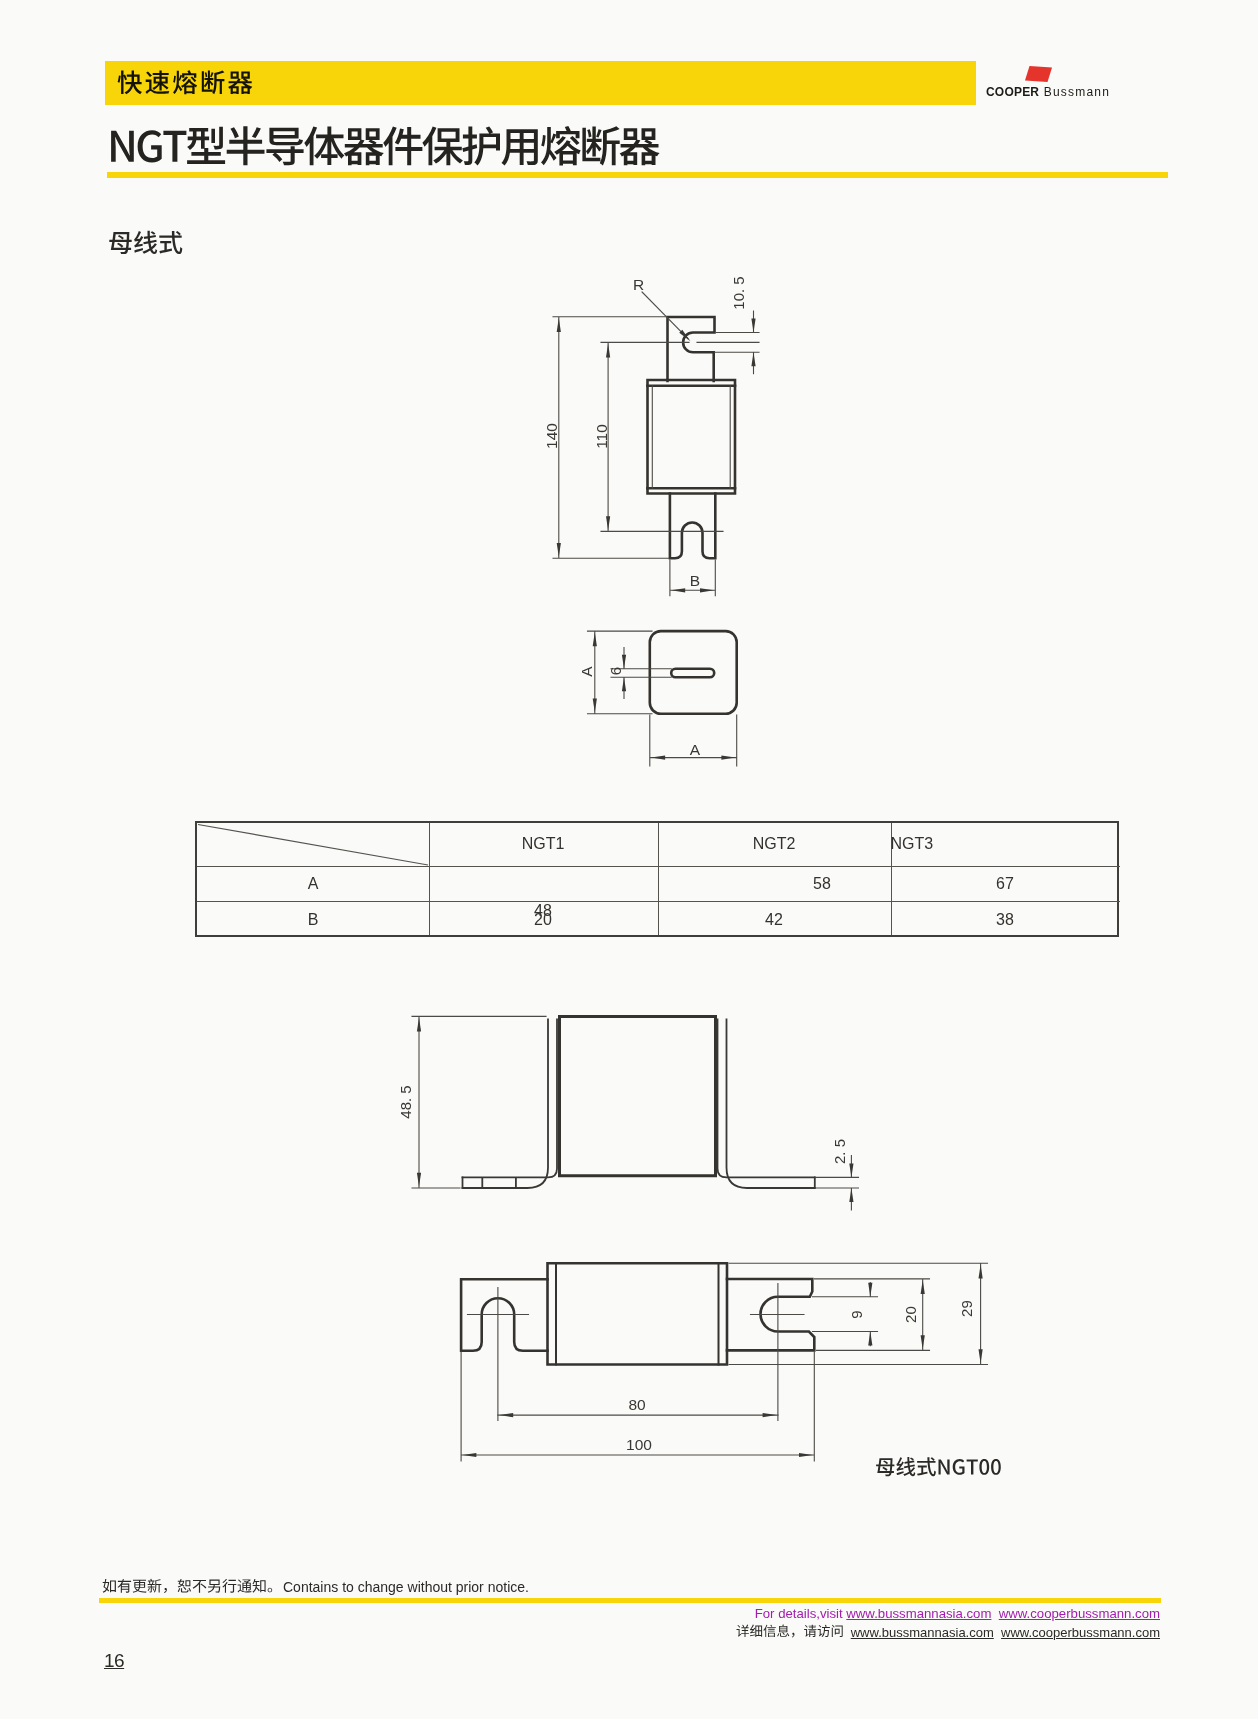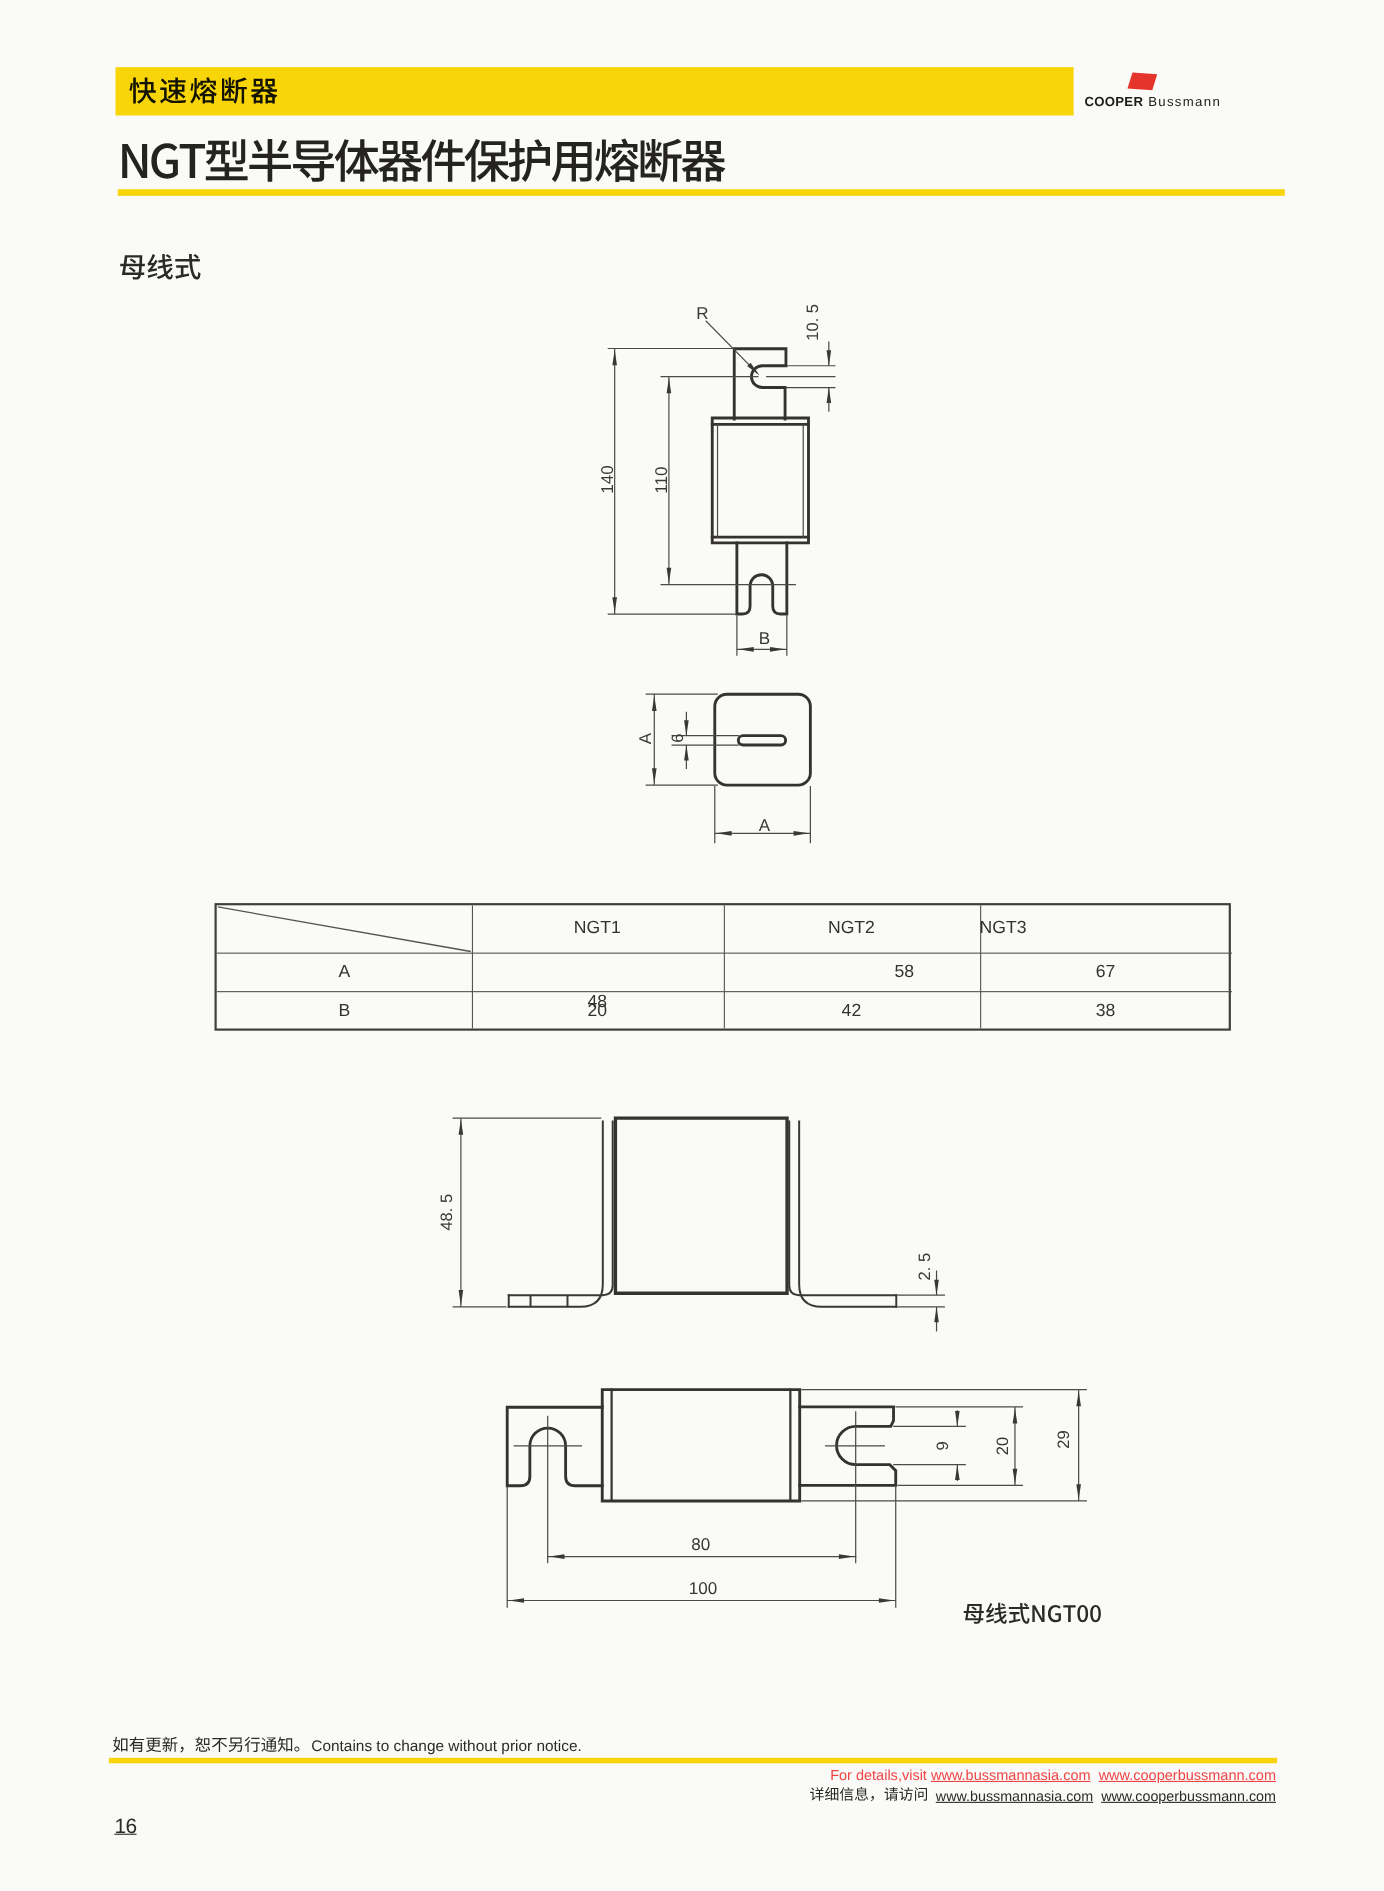--- a/index.html
+++ b/index.html
@@ -224,20 +224,20 @@
   <div class="abs" style="left:693.5px;top:88px;width:229px;text-align:center;">38</div>
 </div>
 
 <svg class="abs" style="left:0;top:1560px;" width="400" height="50" viewBox="0 1560 400 50">
     <path fill="#2b2a27" d="M108 1583C107.8 1585.1 107.3 1586.8 106.6 1588.2C106 1587.7 105.3 1587.2 104.7 1586.7C105 1585.6 105.3 1584.3 105.6 1583ZM103.4 1587.1C104.3 1587.7 105.2 1588.4 106 1589.1C105.2 1590.4 104.1 1591.3 102.7 1591.8C102.9 1592 103.2 1592.4 103.4 1592.7C104.8 1592.1 106 1591.2 106.9 1589.9C107.5 1590.4 108 1591 108.4 1591.4L109.2 1590.5C108.8 1590 108.2 1589.5 107.5 1588.9C108.4 1587.2 109 1585 109.2 1582.1L108.5 1581.9L108.3 1582H105.8C106 1580.9 106.2 1579.9 106.4 1579L105.2 1578.9C105.1 1579.9 105 1580.9 104.7 1582H102.7V1583H104.5C104.2 1584.6 103.8 1586 103.4 1587.1ZM110 1580.5V1592.3H111.1V1591.2H114.7V1592.1H115.9V1580.5ZM111.1 1590.1V1581.6H114.7V1590.1Z M122.9 1578.9C122.7 1579.5 122.5 1580.2 122.2 1580.8H117.9V1581.9H121.7C120.8 1583.9 119.4 1585.7 117.6 1586.9C117.8 1587.2 118.2 1587.6 118.3 1587.8C119.3 1587.1 120.1 1586.3 120.8 1585.4V1592.7H121.9V1589.7H128.2V1591.3C128.2 1591.5 128.1 1591.6 127.9 1591.6C127.6 1591.6 126.7 1591.6 125.7 1591.6C125.8 1591.9 126 1592.4 126.1 1592.7C127.4 1592.7 128.2 1592.7 128.7 1592.5C129.2 1592.3 129.3 1592 129.3 1591.3V1583.6H122C122.4 1583.1 122.7 1582.5 123 1581.9H131.1V1580.8H123.4C123.6 1580.3 123.8 1579.7 124 1579.2ZM121.9 1587.2H128.2V1588.7H121.9ZM121.9 1586.2V1584.7H128.2V1586.2Z M135.8 1587.9 134.8 1588.3C135.3 1589.2 136 1589.9 136.7 1590.4C135.8 1591 134.5 1591.4 132.7 1591.7C132.9 1592 133.2 1592.5 133.4 1592.7C135.3 1592.3 136.7 1591.7 137.7 1591.1C139.8 1592.2 142.6 1592.5 146.1 1592.7C146.1 1592.3 146.3 1591.8 146.5 1591.5C143.2 1591.5 140.6 1591.2 138.6 1590.4C139.4 1589.6 139.8 1588.7 140 1587.8H145.1V1582H140.2V1580.7H146V1579.7H133V1580.7H139V1582H134.3V1587.8H138.8C138.6 1588.5 138.3 1589.2 137.6 1589.8C136.9 1589.3 136.3 1588.7 135.8 1587.9ZM135.4 1585.3H139V1585.9C139 1586.2 139 1586.6 139 1586.9H135.4ZM140.1 1586.9C140.2 1586.6 140.2 1586.3 140.2 1586V1585.3H144V1586.9ZM135.4 1582.9H139V1584.4H135.4ZM140.2 1582.9H144V1584.4H140.2Z M152.4 1588.3C152.8 1589.1 153.4 1590.1 153.6 1590.7L154.4 1590.3C154.2 1589.6 153.7 1588.7 153.2 1587.9ZM149 1588C148.7 1588.9 148.2 1589.8 147.6 1590.5C147.8 1590.6 148.2 1590.9 148.4 1591C149 1590.3 149.6 1589.2 149.9 1588.2ZM155.3 1580.3V1585.5C155.3 1587.5 155.2 1590.1 153.9 1591.9C154.1 1592 154.6 1592.4 154.8 1592.6C156.2 1590.6 156.3 1587.7 156.3 1585.5V1585H158.6V1592.6H159.7V1585H161.4V1584H156.3V1581.1C157.9 1580.8 159.6 1580.5 160.9 1580L160 1579.2C158.9 1579.6 157 1580.1 155.3 1580.3ZM150.2 1579.1C150.4 1579.5 150.7 1580 150.9 1580.5H147.9V1581.4H154.5V1580.5H152C151.8 1580 151.5 1579.3 151.2 1578.8ZM152.7 1581.5C152.5 1582.2 152.1 1583.2 151.8 1583.9H147.7V1584.9H150.8V1586.4H147.8V1587.4H150.8V1591.2C150.8 1591.4 150.7 1591.4 150.6 1591.4C150.4 1591.4 150 1591.4 149.4 1591.4C149.6 1591.7 149.7 1592.1 149.8 1592.4C150.5 1592.4 151 1592.4 151.3 1592.2C151.7 1592 151.8 1591.8 151.8 1591.2V1587.4H154.6V1586.4H151.8V1584.9H154.8V1583.9H152.9C153.2 1583.3 153.4 1582.5 153.7 1581.7ZM148.9 1581.7C149.2 1582.4 149.4 1583.3 149.5 1583.9L150.4 1583.6C150.4 1583.1 150.1 1582.2 149.8 1581.5Z M164.4 1593.1C165.9 1592.5 166.9 1591.3 166.9 1589.7C166.9 1588.7 166.5 1588 165.7 1588C165.1 1588 164.5 1588.3 164.5 1589.1C164.5 1589.8 165 1590.1 165.7 1590.1L165.9 1590.1C165.8 1591.1 165.2 1591.8 164 1592.3Z M186.5 1581.2H189.3V1585.3H186.5ZM185.4 1580.2V1586.3H190.4V1580.2ZM180.9 1588.2V1590.9C180.9 1592.1 181.4 1592.4 183.1 1592.4C183.5 1592.4 186.2 1592.4 186.6 1592.4C188 1592.4 188.4 1592 188.6 1590C188.2 1590 187.8 1589.8 187.5 1589.6C187.4 1591.2 187.3 1591.4 186.5 1591.4C185.9 1591.4 183.6 1591.4 183.2 1591.4C182.2 1591.4 182.1 1591.3 182.1 1590.9V1588.2ZM183.2 1587.3C184 1588.1 184.9 1589.3 185.3 1590L186.3 1589.4C185.9 1588.7 184.9 1587.6 184.1 1586.8ZM188.4 1588.2C189.1 1589.2 189.7 1590.7 190 1591.6L191.1 1591.2C190.8 1590.2 190.1 1588.8 189.4 1587.8ZM179.2 1588.1C178.9 1589.1 178.3 1590.5 177.7 1591.4L178.8 1591.9C179.3 1591 179.8 1589.5 180.2 1588.5ZM183.1 1581.7C182.8 1582.7 182.4 1583.6 181.8 1584.3C181.2 1584 180.5 1583.7 179.8 1583.4C180.1 1582.9 180.4 1582.3 180.7 1581.7ZM178.4 1583.9H178.4L178.4 1583.9C179.3 1584.2 180.2 1584.6 181.1 1585C180.2 1585.8 179 1586.3 177.7 1586.6C177.9 1586.8 178.2 1587.2 178.3 1587.5C179.8 1587.1 181 1586.5 182 1585.6C182.7 1586 183.2 1586.3 183.6 1586.7L184.4 1585.8C184 1585.5 183.4 1585.1 182.8 1584.8C183.5 1583.8 184 1582.5 184.3 1580.8L183.7 1580.7L183.4 1580.7H181.1C181.3 1580.1 181.5 1579.6 181.6 1579.1L180.5 1578.9C180.4 1579.5 180.2 1580.1 179.9 1580.7H177.8V1581.7H179.5C179.1 1582.5 178.8 1583.3 178.4 1583.9Z M200.4 1584.3C202.2 1585.5 204.4 1587.3 205.5 1588.5L206.4 1587.6C205.3 1586.4 203 1584.8 201.2 1583.6ZM193 1580V1581.1H199.7C198.2 1583.7 195.6 1586.2 192.7 1587.7C192.9 1587.9 193.2 1588.4 193.4 1588.7C195.5 1587.6 197.4 1586 198.9 1584.3V1592.7H200.1V1582.7C200.5 1582.2 200.8 1581.7 201.2 1581.1H206V1580Z M210.6 1580.7H218.5V1583.9H210.6ZM209.4 1579.6V1585H213.7C213.6 1585.5 213.5 1586.1 213.4 1586.5H208.1V1587.6H213.2C212.6 1589.5 211.2 1590.9 207.8 1591.7C208 1592 208.3 1592.4 208.4 1592.7C212.2 1591.8 213.7 1589.9 214.4 1587.6H219C218.8 1590.1 218.6 1591.2 218.3 1591.5C218.1 1591.6 218 1591.6 217.7 1591.6C217.3 1591.6 216.4 1591.6 215.4 1591.5C215.6 1591.8 215.8 1592.3 215.8 1592.6C216.7 1592.7 217.7 1592.7 218.1 1592.7C218.7 1592.6 219 1592.5 219.3 1592.2C219.8 1591.7 220 1590.4 220.2 1587.1C220.2 1586.9 220.3 1586.5 220.3 1586.5H214.6C214.7 1586.1 214.8 1585.5 214.8 1585H219.6V1579.6Z M228.5 1579.8V1580.9H235.9V1579.8ZM226 1578.9C225.2 1580 223.8 1581.3 222.5 1582.2C222.7 1582.4 223 1582.8 223.2 1583.1C224.5 1582.1 226.1 1580.6 227.1 1579.3ZM227.9 1583.9V1585H232.9V1591.2C232.9 1591.5 232.8 1591.6 232.5 1591.6C232.3 1591.6 231.2 1591.6 230.2 1591.5C230.3 1591.9 230.5 1592.3 230.6 1592.7C232 1592.7 232.9 1592.7 233.4 1592.5C233.9 1592.3 234.1 1592 234.1 1591.3V1585H236.3V1583.9ZM226.6 1582.1C225.6 1583.8 223.9 1585.6 222.4 1586.7C222.6 1586.9 223 1587.4 223.2 1587.6C223.7 1587.2 224.3 1586.6 224.9 1586V1592.7H226V1584.8C226.6 1584.1 227.2 1583.3 227.7 1582.5Z M238 1580.1C238.9 1580.9 240 1582 240.5 1582.7L241.3 1582C240.8 1581.3 239.6 1580.2 238.8 1579.5ZM240.8 1584.5H237.6V1585.6H239.8V1589.8C239.1 1590.1 238.3 1590.8 237.6 1591.6L238.3 1592.5C239.1 1591.5 239.8 1590.7 240.3 1590.7C240.6 1590.7 241.2 1591.2 241.8 1591.5C242.8 1592.2 244.1 1592.4 245.9 1592.4C247.5 1592.4 250.2 1592.3 251.2 1592.2C251.2 1591.9 251.4 1591.4 251.5 1591.1C250 1591.3 247.7 1591.4 245.9 1591.4C244.3 1591.4 243 1591.3 242 1590.7C241.5 1590.3 241.1 1590 240.8 1589.9ZM242.5 1579.5V1580.3H248.8C248.2 1580.8 247.4 1581.3 246.7 1581.6C245.9 1581.3 245.2 1581 244.5 1580.7L243.8 1581.4C244.7 1581.7 245.8 1582.2 246.7 1582.7H242.4V1590.4H243.5V1587.9H246V1590.4H247.1V1587.9H249.7V1589.3C249.7 1589.5 249.6 1589.5 249.4 1589.6C249.2 1589.6 248.6 1589.6 247.9 1589.5C248 1589.8 248.2 1590.2 248.2 1590.5C249.2 1590.5 249.9 1590.5 250.2 1590.3C250.6 1590.1 250.8 1589.9 250.8 1589.3V1582.7H248.8C248.5 1582.5 248.1 1582.3 247.7 1582.1C248.8 1581.5 249.9 1580.7 250.8 1579.9L250.1 1579.4L249.8 1579.5ZM249.7 1583.5V1584.9H247.1V1583.5ZM243.5 1585.7H246V1587.1H243.5ZM243.5 1584.9V1583.5H246V1584.9ZM249.7 1585.7V1587.1H247.1V1585.7Z M260.2 1580.2V1592.3H261.3V1591.1H264.5V1592.1H265.6V1580.2ZM261.3 1590V1581.3H264.5V1590ZM254.4 1578.9C254 1580.7 253.4 1582.5 252.5 1583.7C252.8 1583.8 253.2 1584.2 253.4 1584.3C253.9 1583.7 254.3 1582.9 254.6 1582H255.8V1584.4V1585H252.7V1586H255.7C255.5 1588 254.8 1590.2 252.5 1591.8C252.7 1592 253.2 1592.4 253.3 1592.7C255 1591.4 255.9 1589.8 256.4 1588.2C257.2 1589.1 258.4 1590.6 258.9 1591.3L259.7 1590.3C259.2 1589.8 257.4 1587.8 256.7 1587.1C256.8 1586.7 256.8 1586.4 256.8 1586H259.7V1585H256.9L256.9 1584.4V1582H259.3V1580.9H255C255.2 1580.3 255.3 1579.7 255.4 1579.1Z M269.9 1587.8C268.7 1587.8 267.6 1588.9 267.6 1590.1C267.6 1591.4 268.7 1592.4 269.9 1592.4C271.2 1592.4 272.2 1591.4 272.2 1590.1C272.2 1588.9 271.2 1587.8 269.9 1587.8ZM269.9 1591.7C269.1 1591.7 268.4 1591 268.4 1590.1C268.4 1589.3 269.1 1588.6 269.9 1588.6C270.8 1588.6 271.4 1589.3 271.4 1590.1C271.4 1591 270.8 1591.7 269.9 1591.7Z"></path>
   </svg>
 <div class="abs" style="left:283px;top:1579px;font-size:14px;color:#2b2a27;">Contains to change without prior notice.</div>
 
 <div class="abs" style="left:99px;top:1598px;width:1062px;height:4.5px;background:#f7d508;"></div>
 
-<div class="abs" style="left:660px;top:1606px;width:500px;text-align:right;font-size:13.2px;color:#ef4444;">For details,visit <u>www.bussmannasia.com</u>&nbsp;&nbsp;<u>www.cooperbussmann.com</u></div>
+<div class="abs" style="left:660px;top:1606px;width:500px;text-align:right;font-size:13.2px;color:#a21caf;">For details,visit <u>www.bussmannasia.com</u>&nbsp;&nbsp;<u>www.cooperbussmann.com</u></div>
 
 <svg class="abs" style="left:0;top:1600px;" width="1258" height="60" viewBox="0 1600 1258 60">
     <path fill="#2b2a27" d="M737.4 1625.6C738.2 1626.3 739.1 1627.1 739.5 1627.7L740.2 1627C739.8 1626.4 738.8 1625.6 738.1 1625ZM742.1 1625.1C742.6 1625.7 743.1 1626.7 743.3 1627.2L744.2 1626.8C744 1626.3 743.5 1625.4 743 1624.7ZM738.5 1636.8V1636.8C738.7 1636.5 739.1 1636.2 741.3 1634.5C741.2 1634.3 741 1633.9 740.9 1633.7L739.6 1634.7V1628.9H736.5V1629.9H738.6V1634.8C738.6 1635.4 738.2 1635.9 738 1636.1C738.1 1636.2 738.4 1636.6 738.5 1636.8ZM747.2 1624.6C746.9 1625.4 746.4 1626.5 745.9 1627.3H741.4V1628.2H744.5V1630H741.8V1631H744.5V1632.9H741.1V1633.8H744.5V1637.1H745.5V1633.8H748.9V1632.9H745.5V1631H748.1V1630H745.5V1628.2H748.6V1627.3H747C747.4 1626.6 747.8 1625.7 748.2 1625Z M750 1635.3 750.2 1636.3C751.5 1636 753.3 1635.7 755 1635.3L755 1634.4C753.1 1634.7 751.3 1635.1 750 1635.3ZM750.3 1630.3C750.5 1630.2 750.8 1630.1 752.8 1629.9C752.1 1630.7 751.4 1631.5 751.2 1631.7C750.7 1632.2 750.3 1632.5 750 1632.6C750.2 1632.8 750.3 1633.3 750.4 1633.5C750.7 1633.4 751.1 1633.2 755 1632.6C755 1632.4 755 1632 755 1631.8L751.9 1632.2C753.1 1631.1 754.2 1629.7 755.2 1628.2L754.3 1627.7C754.1 1628.1 753.8 1628.5 753.5 1629L751.4 1629.1C752.3 1628 753.2 1626.5 753.9 1625L752.9 1624.6C752.2 1626.3 751.1 1628 750.8 1628.4C750.4 1628.9 750.2 1629.2 749.9 1629.3C750.1 1629.5 750.2 1630.1 750.3 1630.3ZM758.2 1635.1H756.3V1631.2H758.2ZM759.2 1635.1V1631.2H761.1V1635.1ZM755.3 1625.4V1636.9H756.3V1636H761.1V1636.8H762.1V1625.4ZM758.2 1630.3H756.3V1626.4H758.2ZM759.2 1630.3V1626.4H761.1V1630.3Z M768.2 1628.8V1629.7H774.7V1628.8ZM768.2 1630.7V1631.6H774.7V1630.7ZM767.2 1626.9V1627.8H775.8V1626.9ZM770.3 1625C770.7 1625.6 771.1 1626.3 771.3 1626.8L772.2 1626.4C772 1625.9 771.6 1625.2 771.2 1624.7ZM768 1632.7V1637.1H768.9V1636.5H773.9V1637H774.9V1632.7ZM768.9 1635.7V1633.6H773.9V1635.7ZM766.5 1624.7C765.8 1626.8 764.6 1628.8 763.4 1630.1C763.6 1630.3 763.9 1630.8 764 1631C764.4 1630.5 764.9 1630 765.3 1629.3V1637.1H766.2V1627.7C766.7 1626.8 767 1625.9 767.4 1625Z M780.1 1628.6H786.4V1629.7H780.1ZM780.1 1630.4H786.4V1631.5H780.1ZM780.1 1626.7H786.4V1627.8H780.1ZM780 1633.3V1635.5C780 1636.6 780.5 1636.8 782 1636.8C782.3 1636.8 784.8 1636.8 785.1 1636.8C786.4 1636.8 786.8 1636.4 786.9 1634.7C786.6 1634.7 786.2 1634.5 786 1634.3C785.9 1635.7 785.8 1635.9 785.1 1635.9C784.5 1635.9 782.5 1635.9 782.1 1635.9C781.2 1635.9 781 1635.8 781 1635.5V1633.3ZM786.8 1633.4C787.4 1634.3 788.1 1635.4 788.3 1636.2L789.3 1635.7C789 1635 788.3 1633.9 787.7 1633ZM778.5 1633.2C778.2 1634.1 777.6 1635.3 777.1 1636L778 1636.4C778.5 1635.7 779 1634.5 779.4 1633.6ZM782.2 1632.8C782.8 1633.4 783.6 1634.3 784 1634.9L784.8 1634.4C784.4 1633.8 783.7 1632.9 783 1632.3H787.4V1625.9H783.3C783.5 1625.6 783.8 1625.1 784 1624.7L782.8 1624.5C782.7 1624.9 782.5 1625.5 782.3 1625.9H779.1V1632.3H782.9Z M792.1 1637.4C793.5 1636.9 794.5 1635.8 794.5 1634.4C794.5 1633.4 794 1632.8 793.3 1632.8C792.8 1632.8 792.3 1633.2 792.3 1633.8C792.3 1634.4 792.7 1634.8 793.3 1634.8L793.5 1634.7C793.5 1635.7 792.9 1636.3 791.8 1636.7Z M804.9 1625.6C805.6 1626.2 806.5 1627.1 807 1627.7L807.6 1627C807.2 1626.4 806.3 1625.6 805.6 1625ZM804.1 1628.9V1629.9H806.1V1634.8C806.1 1635.4 805.7 1635.8 805.4 1636C805.6 1636.2 805.9 1636.6 806 1636.8C806.2 1636.6 806.5 1636.3 808.8 1634.5C808.7 1634.3 808.5 1633.9 808.5 1633.7L807.1 1634.7V1628.9ZM810.2 1633.1H814.4V1634.2H810.2ZM810.2 1632.4V1631.4H814.4V1632.4ZM811.8 1624.7V1625.7H808.7V1626.5H811.8V1627.4H809V1628.1H811.8V1629H808.3V1629.8H816.5V1629H812.8V1628.1H815.6V1627.4H812.8V1626.5H816V1625.7H812.8V1624.7ZM809.2 1630.6V1637.1H810.2V1635H814.4V1635.9C814.4 1636.1 814.3 1636.1 814.2 1636.2C814 1636.2 813.3 1636.2 812.6 1636.1C812.8 1636.4 812.9 1636.8 812.9 1637C813.9 1637 814.5 1637 814.9 1636.9C815.3 1636.7 815.4 1636.4 815.4 1635.9V1630.6Z M825 1624.9C825.2 1625.6 825.5 1626.5 825.6 1627L826.6 1626.7C826.5 1626.2 826.2 1625.3 826 1624.7ZM818.7 1625.5C819.3 1626.1 820.2 1627 820.6 1627.5L821.3 1626.8C820.9 1626.3 820 1625.5 819.4 1624.9ZM822 1627V1628H824C823.9 1631.4 823.7 1634.7 821.6 1636.4C821.8 1636.6 822.1 1636.9 822.3 1637.1C824 1635.7 824.6 1633.5 824.9 1631H827.9C827.7 1634.3 827.5 1635.6 827.2 1635.9C827.1 1636 827 1636.1 826.8 1636.1C826.5 1636.1 825.8 1636 825.1 1636C825.3 1636.2 825.4 1636.7 825.4 1637C826.1 1637 826.8 1637 827.2 1637C827.6 1636.9 827.9 1636.8 828.1 1636.5C828.5 1636 828.7 1634.6 828.9 1630.5C828.9 1630.3 828.9 1630 828.9 1630H824.9C825 1629.4 825 1628.7 825 1628H829.9V1627ZM817.6 1628.9V1629.9H819.7V1634.4C819.7 1635 819.2 1635.4 818.9 1635.6C819.1 1635.8 819.5 1636.2 819.6 1636.5C819.8 1636.2 820.1 1635.9 822.5 1634C822.5 1633.9 822.3 1633.5 822.2 1633.2L820.7 1634.3V1628.9Z M831.8 1627.7V1637.1H832.8V1627.7ZM831.9 1625.3C832.6 1626 833.5 1627 833.9 1627.6L834.7 1627C834.2 1626.5 833.3 1625.5 832.6 1624.8ZM835.3 1625.4V1626.4H841.7V1635.7C841.7 1635.9 841.7 1636 841.4 1636C841.2 1636 840.4 1636 839.6 1636C839.7 1636.2 839.9 1636.7 839.9 1637C841 1637 841.7 1637 842.2 1636.8C842.6 1636.6 842.7 1636.3 842.7 1635.7V1625.4ZM834.8 1628.8V1634.6H835.8V1633.7H839.6V1628.8ZM835.8 1629.7H838.6V1632.8H835.8Z"></path>
   </svg>
 <div class="abs" style="left:660px;top:1625px;width:500px;text-align:right;font-size:13px;color:#2b2a27;"><u>www.bussmannasia.com</u>&nbsp;&nbsp;<u>www.cooperbussmann.com</u></div>
 
 <div class="abs" style="left:104px;top:1650px;font-size:19px;letter-spacing:-0.5px;color:#2b2a27;text-decoration:underline;">16</div>
 
 </body></html>

